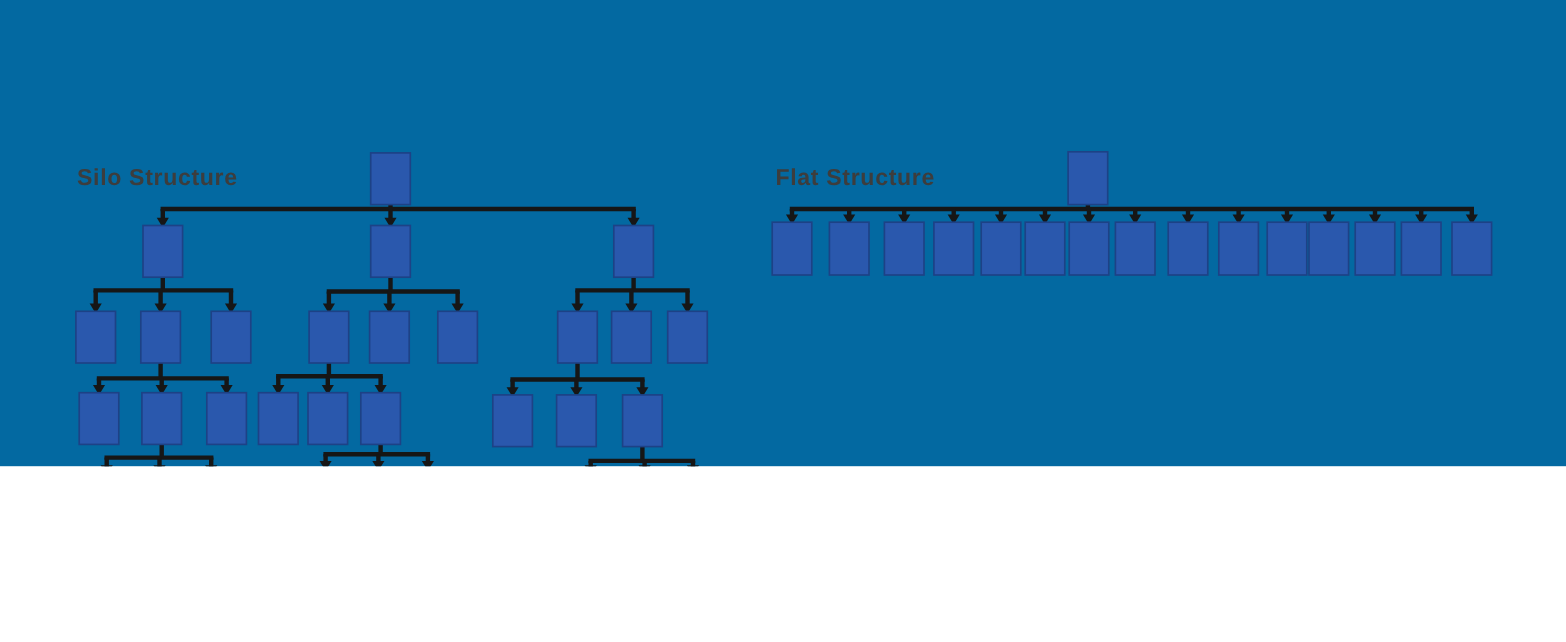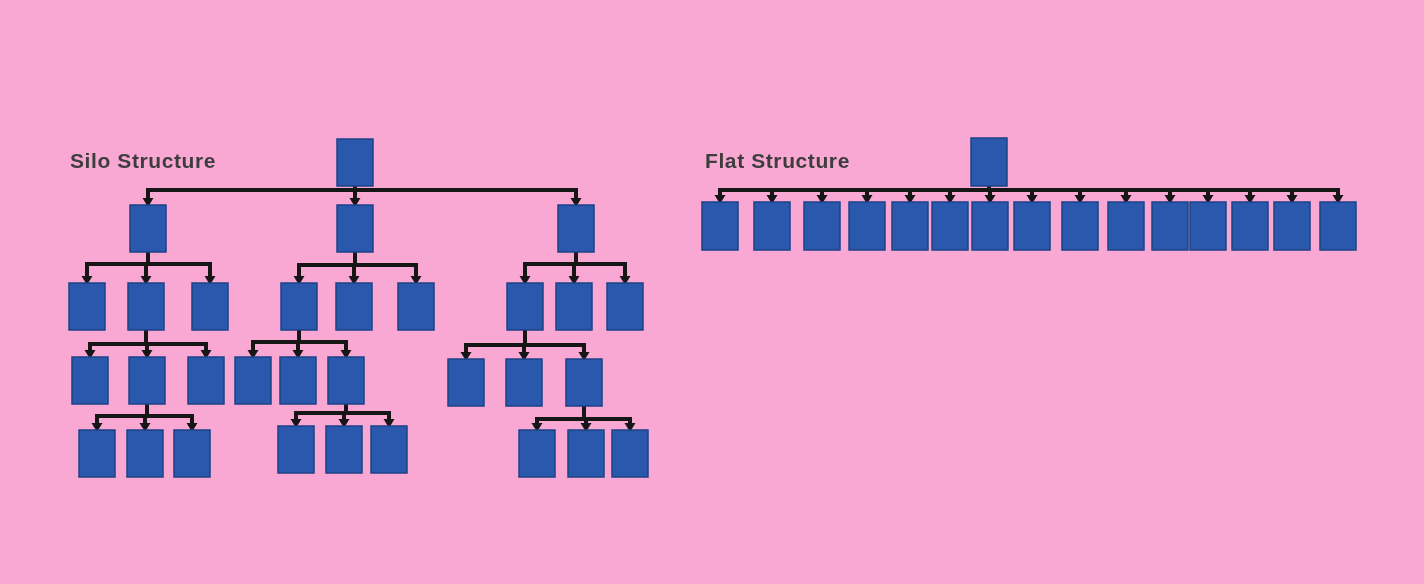--- a/index.html
+++ b/index.html
@@ -1,20 +1,20 @@
 <!DOCTYPE html>
 <html><head>
 <meta charset="utf-8">
 <style>
   html, body { margin: 0; padding: 0; background: #ffffff; }
   .stage {
     position: relative;
     width: 1424px;
-    height: 584px;
-    background: #f9a8d4;
+    height: 424px;
+    background: #0369a1;
     overflow: hidden;
     font-family: "Liberation Sans", sans-serif;
   }
   svg { display: block; }
   .diagram-title {
     font-family: "Liberation Sans", sans-serif;
     font-weight: bold;
     font-size: 21px;
     letter-spacing: 0.6px;
   }

